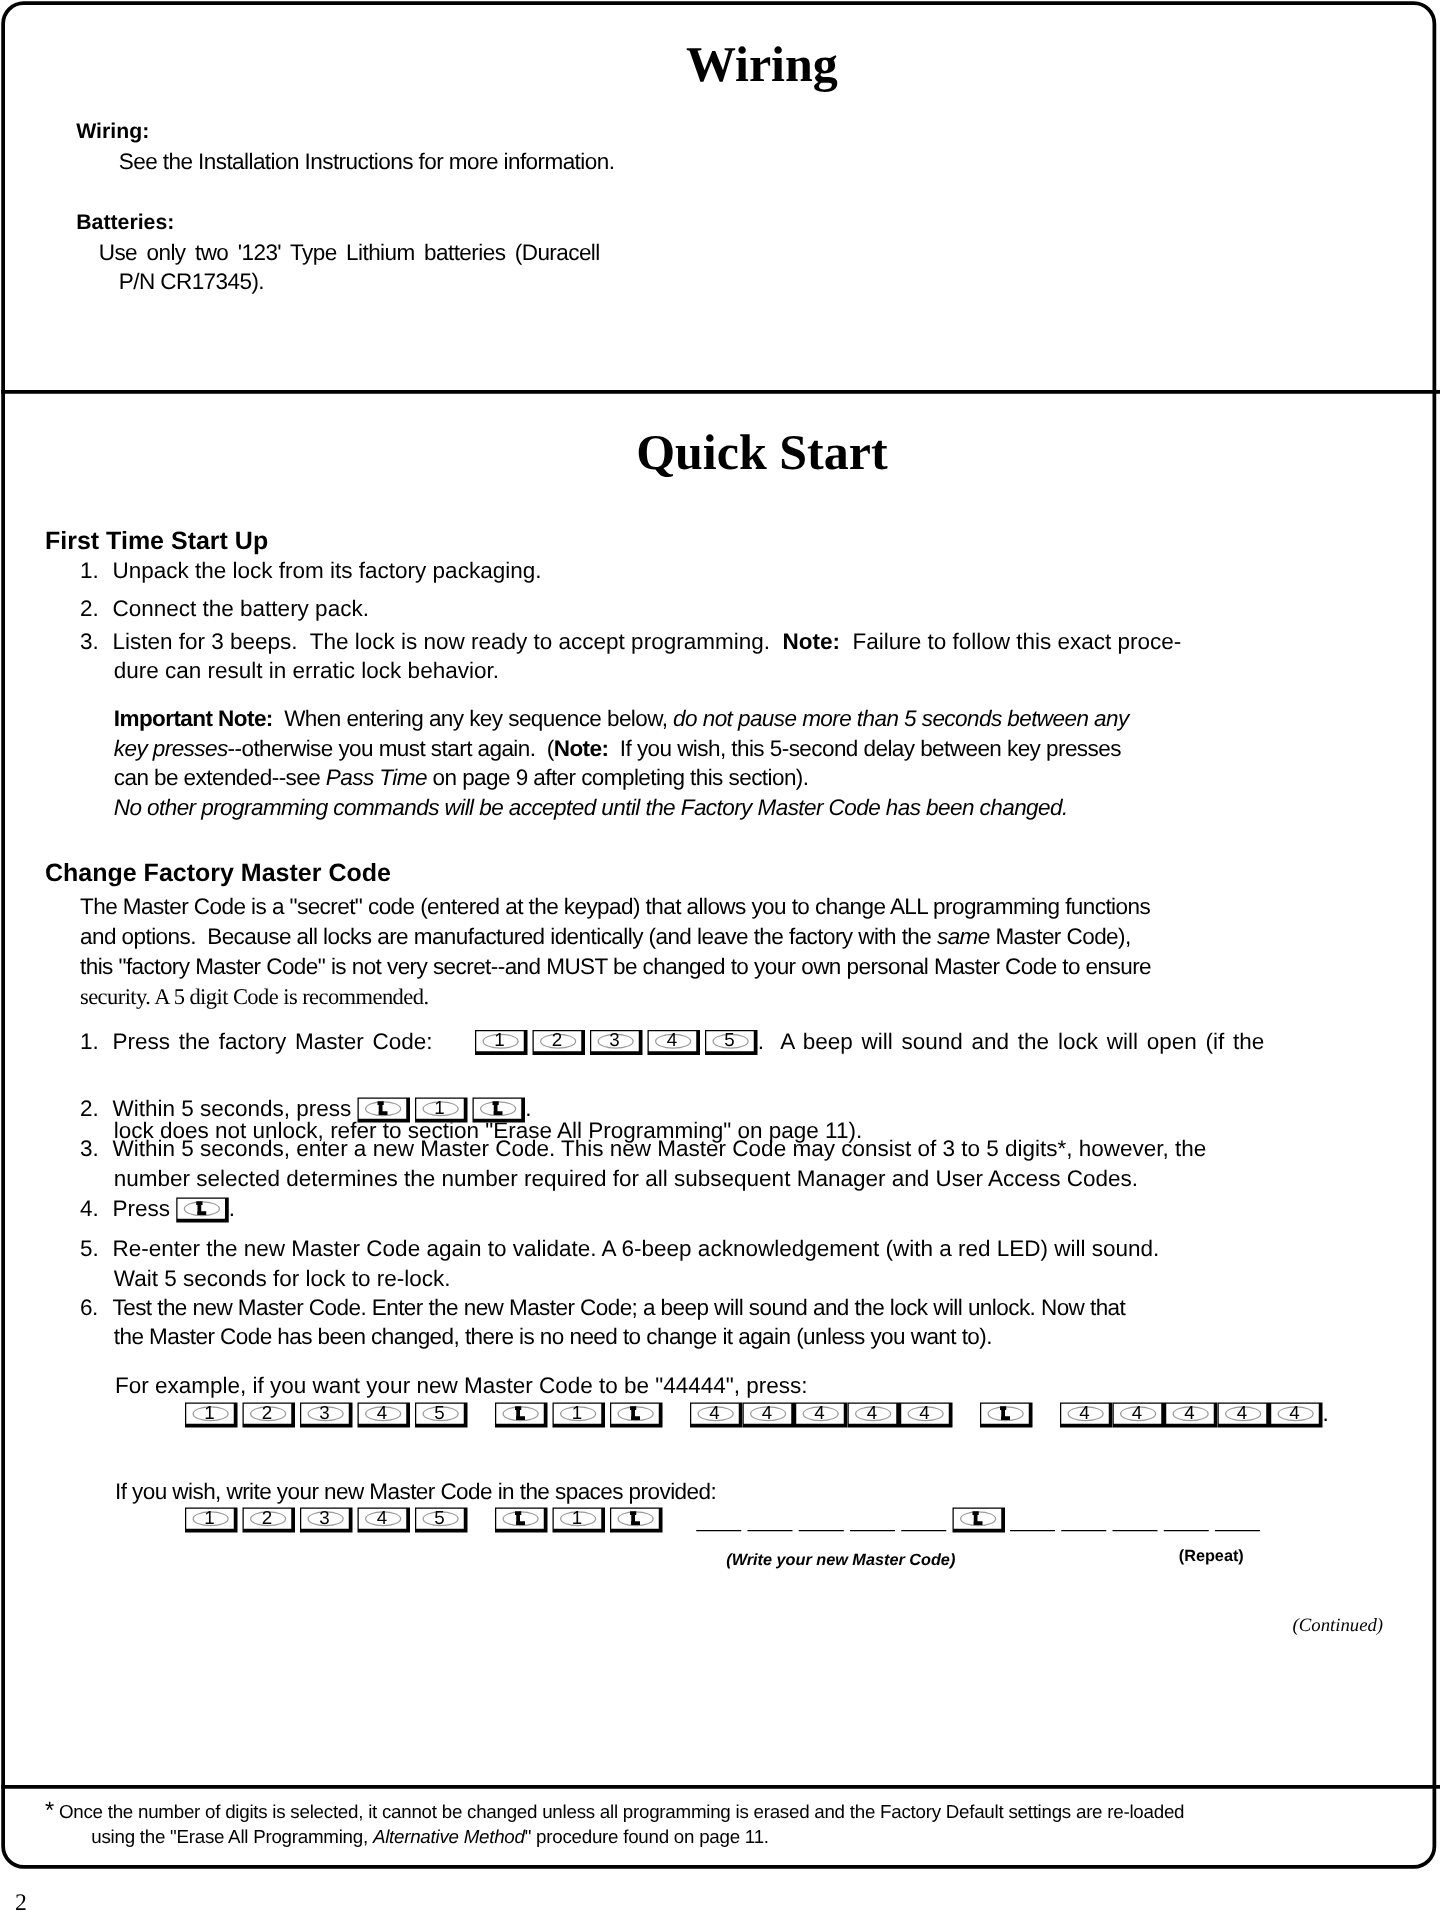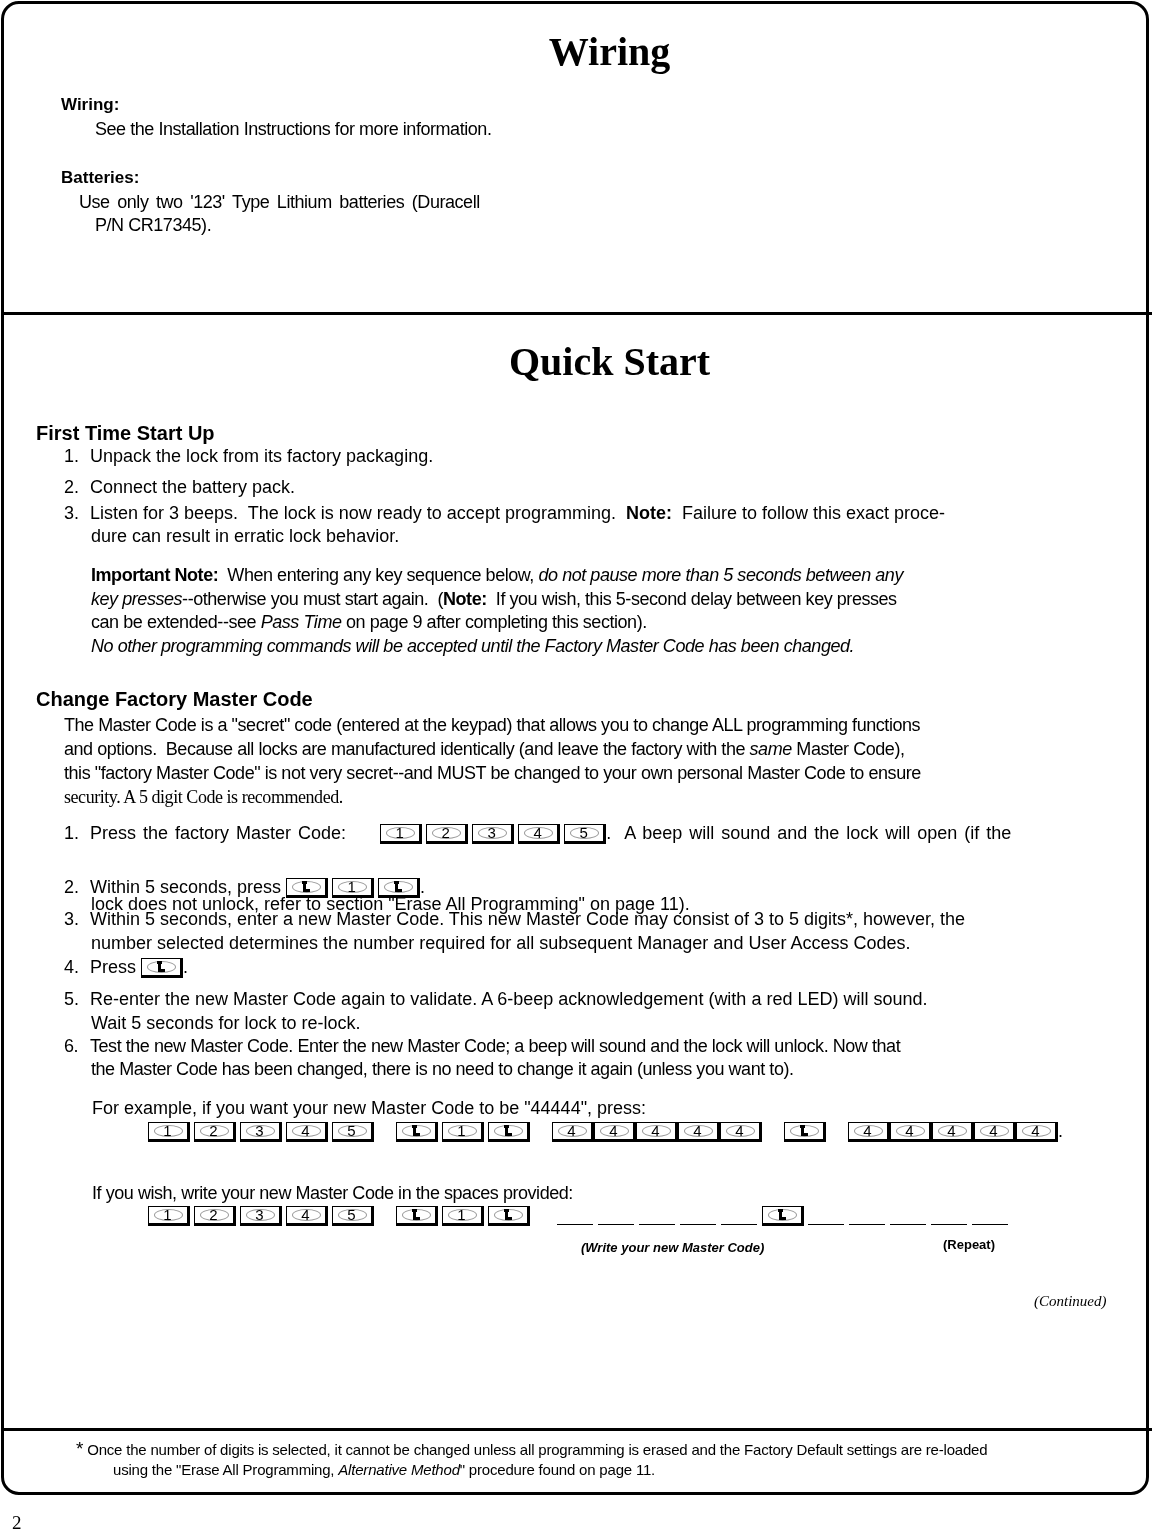--- a/index.html
+++ b/index.html
@@ -24,21 +24,21 @@
          border: 1px solid #9a9a9a; border-radius: 50%; box-sizing: border-box; }
   .key .glyph { position: absolute; left: 0; top: -1px; width: 37px; text-align: center;
          font-size: 15px; line-height: 18px; }
   .key .keyglyph { position: absolute; left: 16px; top: 3px; width: 3px; height: 10px; background:#000; }
   .key .keyglyph::after { content: ""; position: absolute; left: 0; bottom: 0; width: 7px; height: 3px; background:#000; }
   .key .keyglyph::before { content: ""; position: absolute; left: -1px; top: -1px; width: 5px; height: 3px; background:#000; }
   .keyrow { white-space: nowrap; font-size: 18px; }
   .gap { display: inline-block; width: 18px; }
   .blank { display: inline-block; width: 36px; border-bottom: 1px solid #000; margin-right: 5px; height: 16px; vertical-align: middle; }
   .small-bold { font-weight: bold; font-size: 13px; }
-  .footnote { font-size: 15px; line-height: 22px; white-space: nowrap; letter-spacing: -0.2px; margin-left: 40px; }
+  .footnote { font-size: 15px; line-height: 22px; white-space: nowrap; letter-spacing: -0.2px; }
 </style>
 </head>
 <body>
 
 <div class="page-frame"></div>
 <div class="divider" style="top:312px;"></div>
 <div class="divider" style="top:1428px;"></div>
 
 <div class="abs section-title" style="top:28px;">Wiring</div>
 <div class="abs label-bold" style="left:61px; top:95px;">Wiring:</div>

